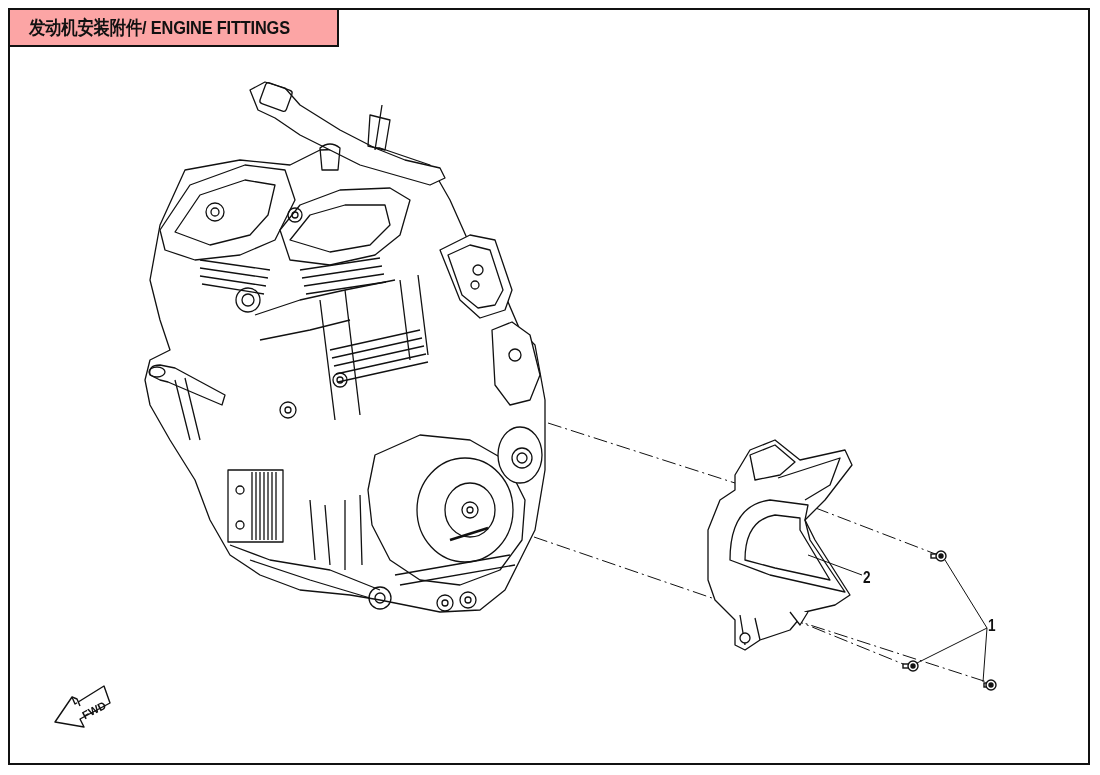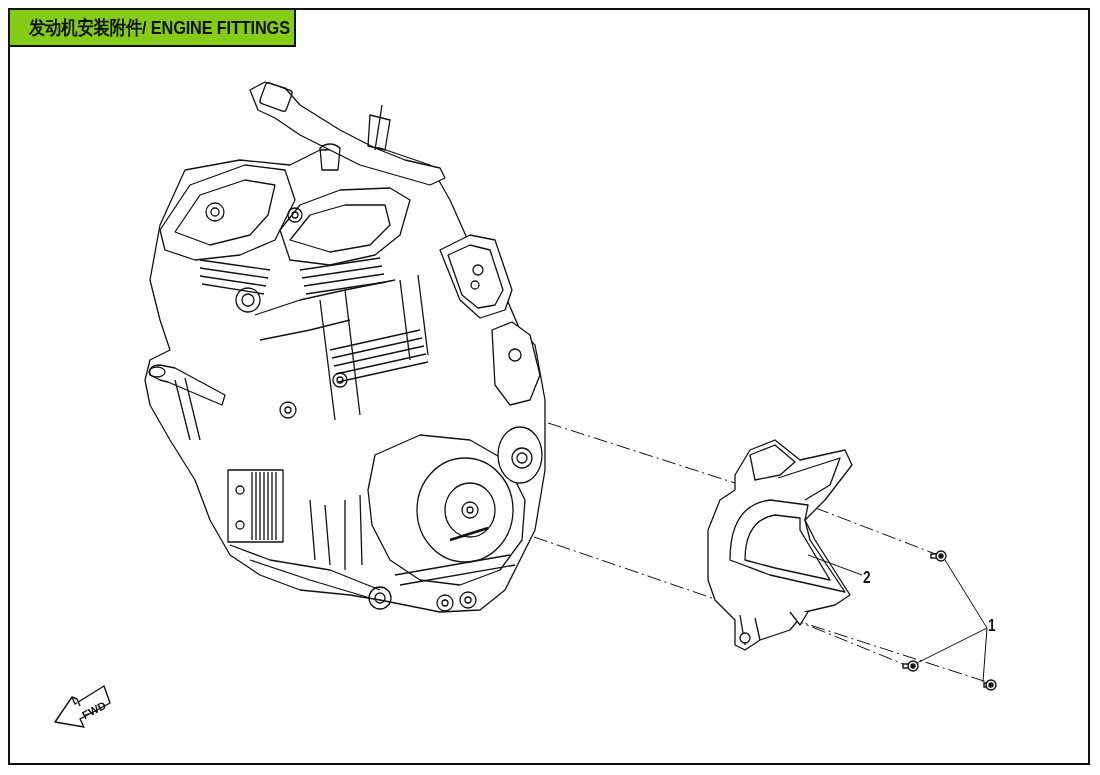--- a/index.html
+++ b/index.html
@@ -1,18 +1,18 @@
 <!DOCTYPE html>
 <html><head>
 <meta charset="utf-8">
 <style>
   html, body { margin:0; padding:0; background:#ffffff; }
   body { width:1100px; height:775px; position:relative; overflow:hidden; font-family:"Liberation Sans", sans-serif; }
   .frame { position:absolute; left:8px; top:8px; width:1082px; height:757px; border:2px solid #111; box-sizing:border-box; }
-  .title-box { position:absolute; left:8px; top:8px; width:288px; height:39px; border:2px solid #111; box-sizing:border-box; background:#84cc16; display:flex; align-items:center; }
+  .title-box { position:absolute; left:8px; top:8px; width:331px; height:39px; border:2px solid #111; box-sizing:border-box; background:#fca5a5; display:flex; align-items:center; }
   .title-text { font-family:"Liberation Sans", sans-serif; font-size:19px; font-weight:bold; color:#111; padding-left:22px; letter-spacing:-0.2px; transform:scaleX(0.86); transform-origin:left center; white-space:nowrap; }
   svg.drawing { position:absolute; left:0; top:0; }
   .callout { position:absolute; font-family:"Liberation Sans", sans-serif; font-weight:bold; font-size:17px; color:#111; transform:scaleX(0.8); }
 </style>
 </head>
 <body>
 
 <div class="frame"></div>
 <div class="title-box">
   <span class="title-text">发动机安装附件/ ENGINE FITTINGS</span>

